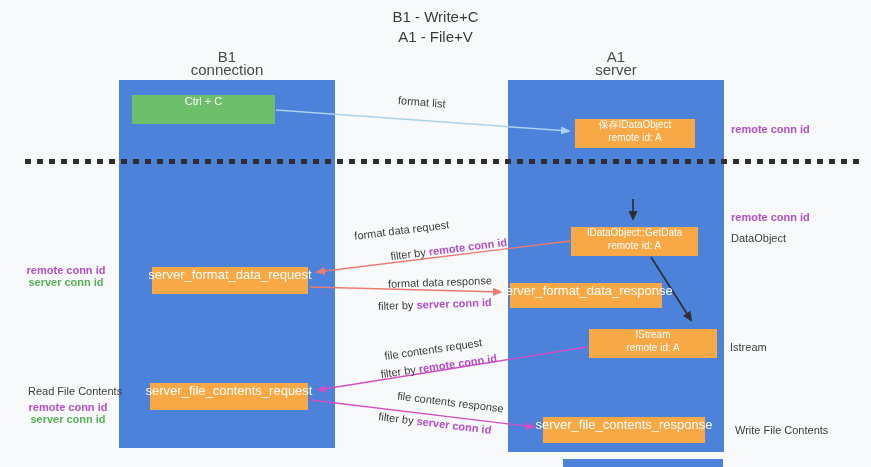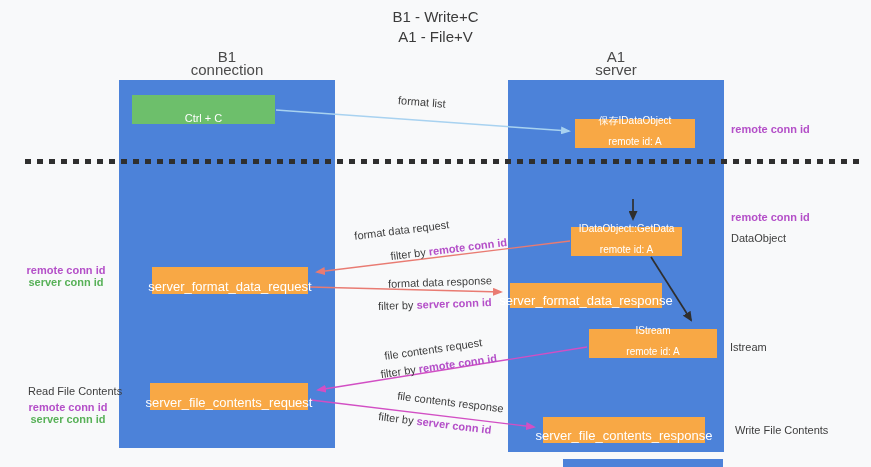--- a/index.html
+++ b/index.html
@@ -7,25 +7,25 @@
           font-family:"Liberation Sans",sans-serif;color:#3b3b3b;}
   .abs{position:absolute;}
   .title{top:7px;left:0;width:100%;text-align:center;font-size:15px;line-height:20px;color:#3b3b3b;}
   .colhdr{top:50px;width:120px;text-align:center;font-size:15px;line-height:13px;color:#4a4a4a;}
   .column{top:80px;width:216px;background:#4c82d9;}
   .col-left{left:119px;height:368px;}
   .col-right{left:508px;height:372px;}
   .col-stub{left:563px;top:459px;width:160px;height:8px;background:#4c82d9;}
   .dashes{left:25px;top:159px;width:838px;height:5px;
           background:repeating-linear-gradient(90deg,#2f2f2f 0 6px,transparent 6px 12px);}
-  .box{display:flex;flex-direction:column;align-items:center;justify-content:flex-end;
+  .box{display:flex;flex-direction:column;align-items:center;justify-content:flex-start;
        color:#ffffff;text-align:center;}
   .green{background:#6dbf6b;font-size:11px;}
   .orange{background:#f8a845;font-size:13px;}
-  .two{font-size:10px;line-height:12.5px;gap:8px;}
+  .two{font-size:10px;line-height:12.5px;}
   .lbl{font-size:11px;white-space:nowrap;color:#3d3d3d;}
   .purple{color:#b44fc8;font-weight:bold;}
   .greenid{color:#58b158;font-weight:bold;}
   .ctr{text-align:center;}
   svg.arrows{position:absolute;left:0;top:0;width:871px;height:467px;pointer-events:none;}
 </style>
 </head>
 <body>
 
 <div class="canvas">
@@ -81,21 +81,21 @@
     <div>server_format_data_request</div>
   </div>
   <div class="abs box orange" style="left:150px;top:383px;width:158px;height:27px;">
     <div>server_file_contents_request</div>
   </div>
 
   <div class="abs box orange two" style="left:575px;top:119px;width:120px;height:29px;">
     <div>保存IDataObject</div>
     <div>remote id: A</div>
   </div>
-  <div class="abs box orange two" style="left:571px;top:227px;width:111px;height:29px;">
+  <div class="abs box orange two" style="left:571px;top:227px;width:127px;height:29px;">
     <div>IDataObject::GetData</div>
     <div>remote id: A</div>
   </div>
   <div class="abs box orange" style="left:510px;top:283px;width:152px;height:25px;">
     <div>server_format_data_response</div>
   </div>
   <div class="abs box orange two" style="left:589px;top:329px;width:128px;height:29px;">
     <div>IStream</div>
     <div>remote id: A</div>
   </div>

